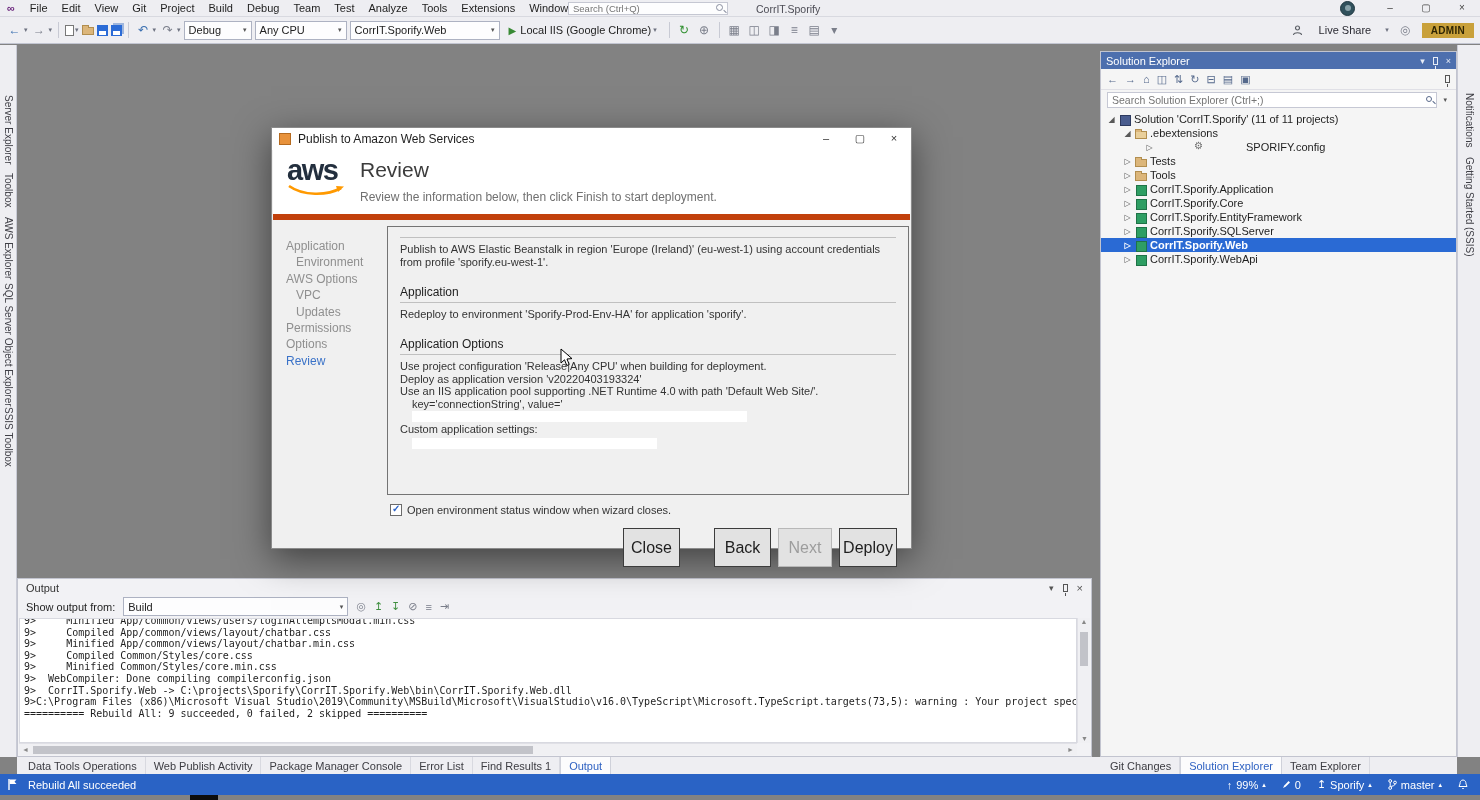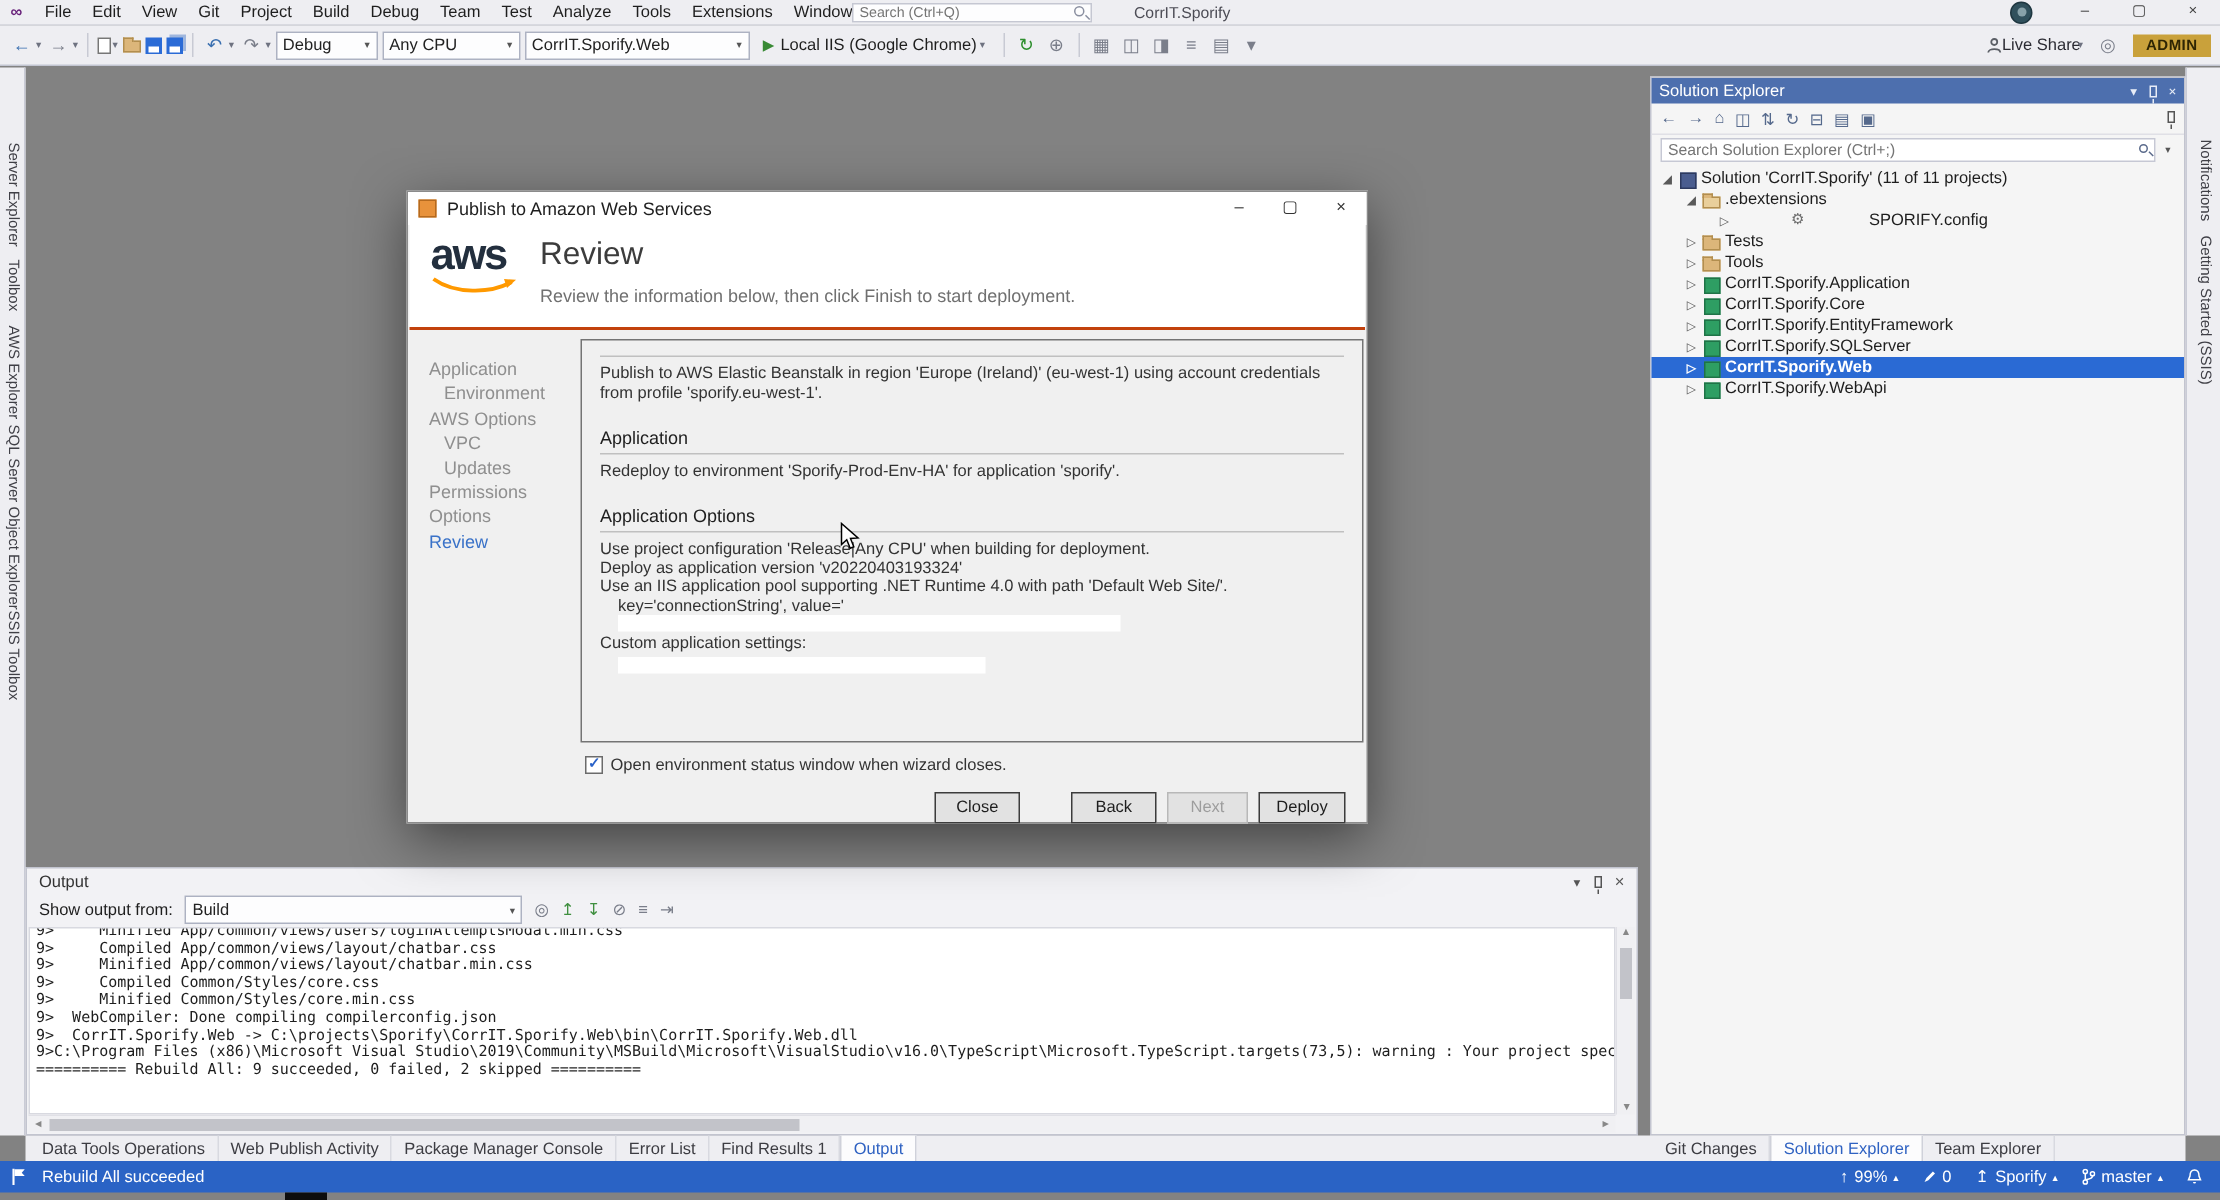--- a/index.html
+++ b/index.html
@@ -33,21 +33,21 @@
   .runbtn { display:flex; align-items:center; gap:4px; padding:0 6px; height:20px; font-size:11px; color:#1e1e1e; }
   .play { color:#388a34; font-size:10px; }
   .i-doc { width:9px; height:11px; background:#fff; border:1px solid #777; position:relative; }
   .i-folder { width:12px; height:8px; background:#dcb67a; border:1px solid #b28e4f; position:relative; margin-top:2px; }
   .i-folder::before { content:""; position:absolute; left:-1px; top:-3px; width:5px; height:2px; background:#dcb67a; border:1px solid #b28e4f; border-bottom:none; }
   .i-save { width:11px; height:11px; background:#2b6bd6; position:relative; }
   .i-save::after { content:""; position:absolute; left:2px; bottom:1px; width:7px; height:4px; background:#fff; }
   .i-saveall { width:11px; height:11px; background:#2b6bd6; position:relative; box-shadow:2px -2px 0 #9fb6dd; }
   .i-saveall::after { content:""; position:absolute; left:2px; bottom:1px; width:7px; height:4px; background:#fff; }
   .right-cluster { margin-left:auto; display:flex; align-items:center; gap:8px; margin-right:6px; }
-  .liveshare { display:flex; align-items:center; gap:0; font-size:11px; color:#2b2b33;text-align:center; }
+  .liveshare { display:flex; align-items:center; gap:16px; font-size:11px; color:#2b2b33;text-align:center; }
   .admin-badge { background:#c9a13b; color:#2e2503; font-size:10px; font-weight:bold; padding:2px 9px; letter-spacing:.3px; }
 
   
   .rail { position:absolute; top:45px; bottom:43px; background:#eeeef2; z-index:1; }
   .rail-left { left:0; width:17px; border-right:1px solid #c9cbd6; }
   .rail-right { right:0; width:23px; border-left:1px solid #c9cbd6; }
   .vtab { position:absolute; writing-mode:vertical-rl; font-size:10px; color:#3f3f46; white-space:nowrap; }
   .rail-left .vtab { left:3px; }
   .rail-right .vtab { left:6px; }
   .rail-left .vtab:nth-of-type(1){top:50px} .rail-left .vtab:nth-of-type(2){top:128px}
@@ -120,42 +120,42 @@
   .sb-item { display:flex; align-items:center; gap:4px; }
   .sb-car { font-size:7px; }
   .taskbar-peek { position:absolute; left:190px; top:795px; width:28px; height:5px; background:#0d0d0d; z-index:7; }
 
   
   .dlg { position:absolute; left:271px; top:127px; width:641px; height:422px; background:#f0f0f0; border:1px solid #8b8b8b; box-shadow:0 10px 34px rgba(0,0,0,.5); z-index:3; }
   .dlg-titlebar { height:22px; background:#fff; display:flex; align-items:center; padding-left:7px; font-size:12px; color:#1e1e1e; }
   .dlg-cube { width:12px; height:12px; background:#e8923b; border:1px solid #b56a1f; margin-right:7px; }
   .dlg-winbtns { margin-left:auto; display:flex; }
   .dlg-winbtn { width:34px; height:22px; text-align:center; line-height:20px; font-size:11px; color:#333; }
-  .dlg-header { position:absolute; left:1px; top:22px; right:1px; height:70px; background:#fff; border-bottom:2px solid #c2410c;padding-left:42px; }
+  .dlg-header { position:absolute; left:1px; top:22px; right:1px; height:70px; background:#fff; border-bottom:6px solid #c2410c;padding-left:42px; }
   .aws-logo { position:absolute; left:14px; top:6px; width:62px; }
   .aws-word { font-size:29px; font-weight:bold; color:#232f3e; letter-spacing:-1.5px; line-height:28px; }
   .dlg-h1 { position:absolute; left:87px; top:8px; font-size:21px; font-weight:400; color:#3c3c3c; }
   .dlg-sub { position:absolute; left:87px; top:40px; font-size:12px; color:#707070; }
   .dlg-nav { position:absolute; left:14px; top:110px; width:96px; }
   .dlg-nav-item { font-size:12px; color:#8f8f8f; line-height:16.4px; }
   .dlg-nav-item.indent { padding-left:10px; }
   .dlg-nav-item.active { color:#3a72c8; }
   .dlg-box { position:absolute; left:115px; top:98px; width:522px; height:269px; border:1px solid #747474; background:#f0f0f0; padding:7px 12px; overflow:hidden; }
   .sec-h { font-size:12px; color:#1e1e1e; margin-top:6px; }
   .sec-hr { border:none; border-top:1px solid #c0c0c0; margin:3px 0 5px; }
   .sec-p { font-size:11px; color:#333; line-height:13px; width:492px; }
   .opt-line { font-size:11px; color:#333; line-height:12.6px; }
   .opt-line.indent { padding-left:12px; }
   .opt-line.redact-after::after { content:""; display:inline-block; width:335px; height:11px; background:#fff; vertical-align:-2px; }
   .redact2 { margin-left:12px; width:245px; height:11px; background:#fff; margin-top:2px; }
   .dlg-check { position:absolute; left:118px; top:376px; display:flex; align-items:center; gap:5px; }
   .cbox { width:12px; height:12px; background:#fff; border:1px solid #6b6b6b; position:relative; }
   .cbox::after { content:"✓"; position:absolute; left:1px; top:-2px; font-size:10px; color:#2a62c8; font-weight:bold; }
   .dlg-check .lab { font-size:11px; color:#333; }
-  .dbtn { position:absolute; top:400px; height:21px; background:#e2e2e2; border:1px solid #3c3c3c; font-size:11px; color:#1e1e1e; text-align:center; line-height:19px; font-family:"Liberation Sans",sans-serif; }
+  .dbtn { position:absolute; top:400px; height:39px; background:#e2e2e2; border:1px solid #3c3c3c; font-size:16px; color:#1e1e1e; text-align:center; line-height:19px; font-family:"Liberation Sans",sans-serif; }
   .dbtn.disabled { border-color:#b8b8b8; color:#9d9d9d; }
   .b-close{left:351px;width:57px} .b-back{left:442px;width:57px} .b-next{left:506px;width:54px} .b-deploy{left:567px;width:58px}
 
   .cursor { position:absolute; left:560px; top:348px; z-index:9; }
 </style>
 </head>
 <body>
 
 <div id="app">
 

